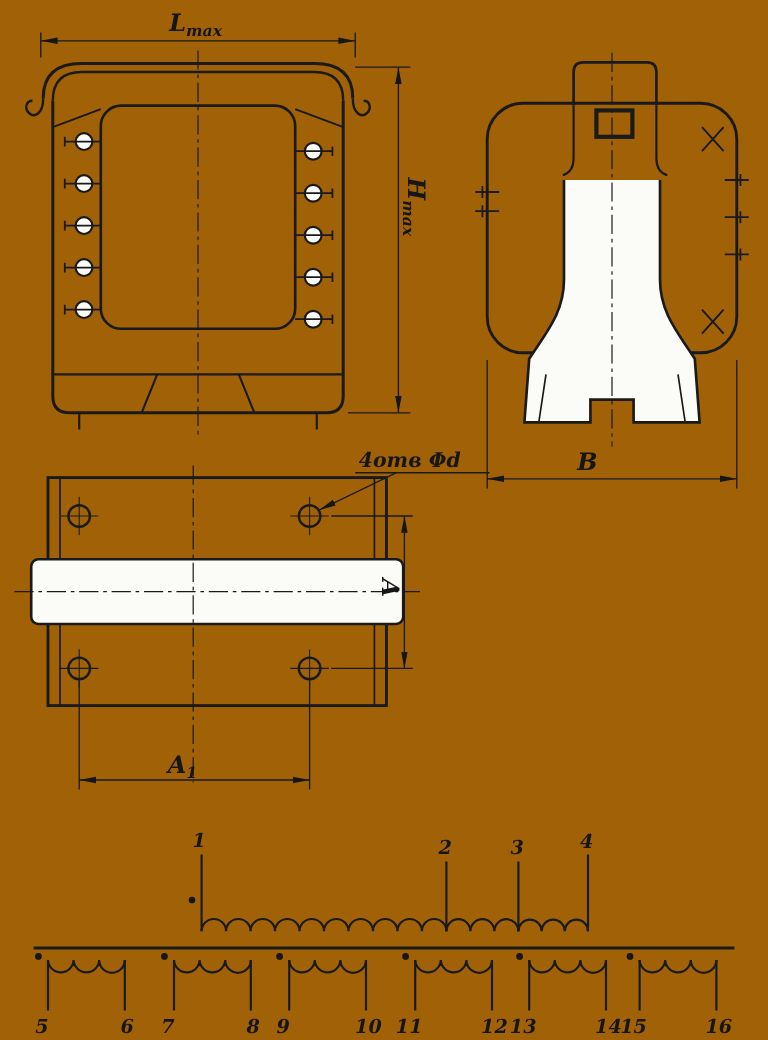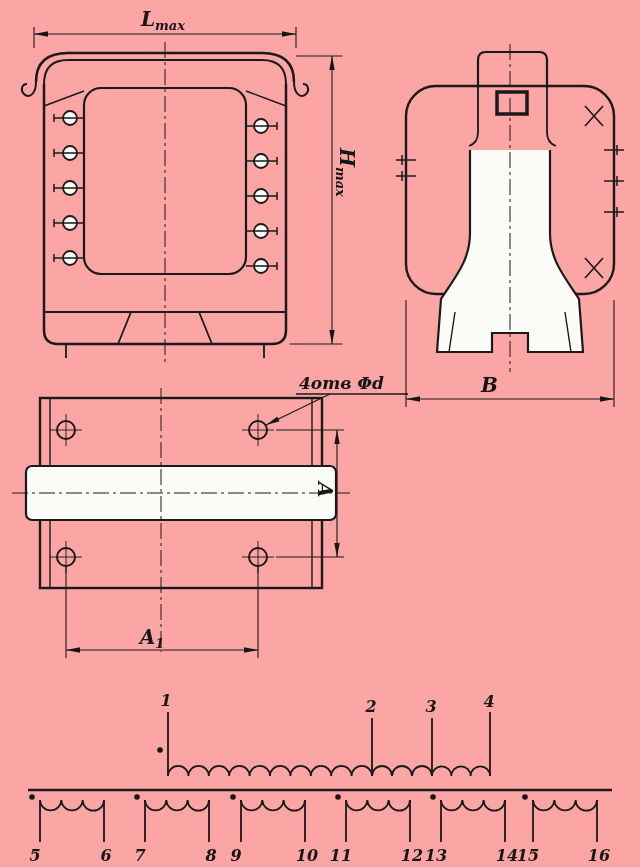--- a/index.html
+++ b/index.html
@@ -1,16 +1,16 @@
 <!DOCTYPE html>
 <html><head>
 <meta charset="utf-8">
 <style>
   html,body{margin:0;padding:0;background:#fbfbf8;}
-  .page{width:640px;height:867px;position:relative;background:#fca5a5;}
+  .page{width:640px;height:867px;position:relative;background:#a16207;}
   svg{display:block;}
   .dim{font:italic bold 20px "DejaVu Serif", serif;fill:#161616;}
   .dim-sub{font-size:13px;}
   .note{font:italic bold 17px "DejaVu Serif", serif;fill:#161616;}
   .num{font:italic bold 16px "DejaVu Serif", serif;fill:#161616;}
   .ink{stroke:#1a1a1a;fill:none;}
 </style>
 </head>
 <body>
 

